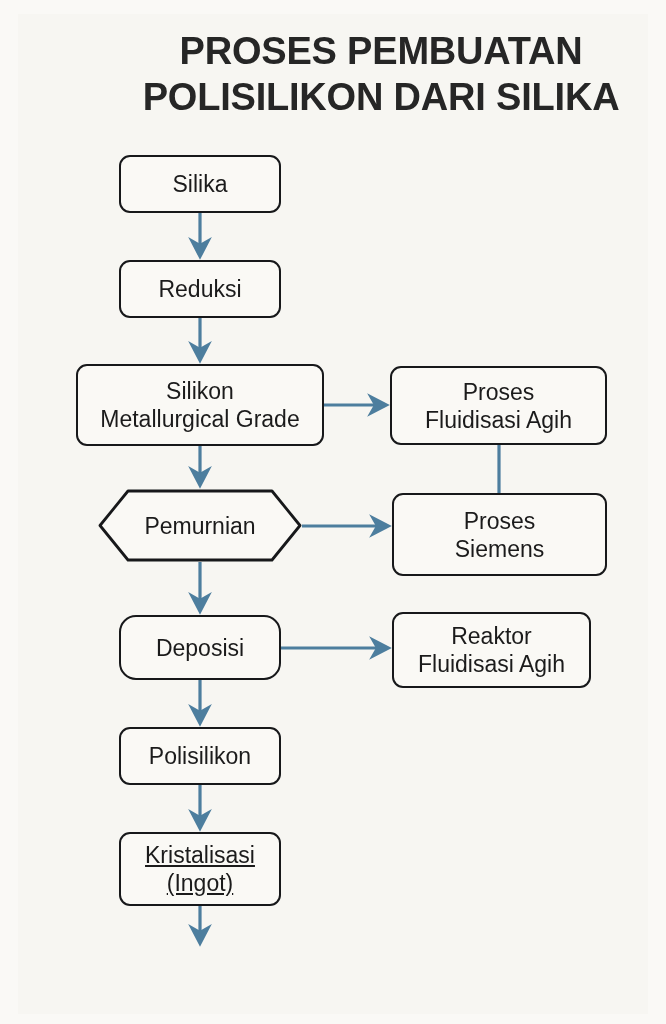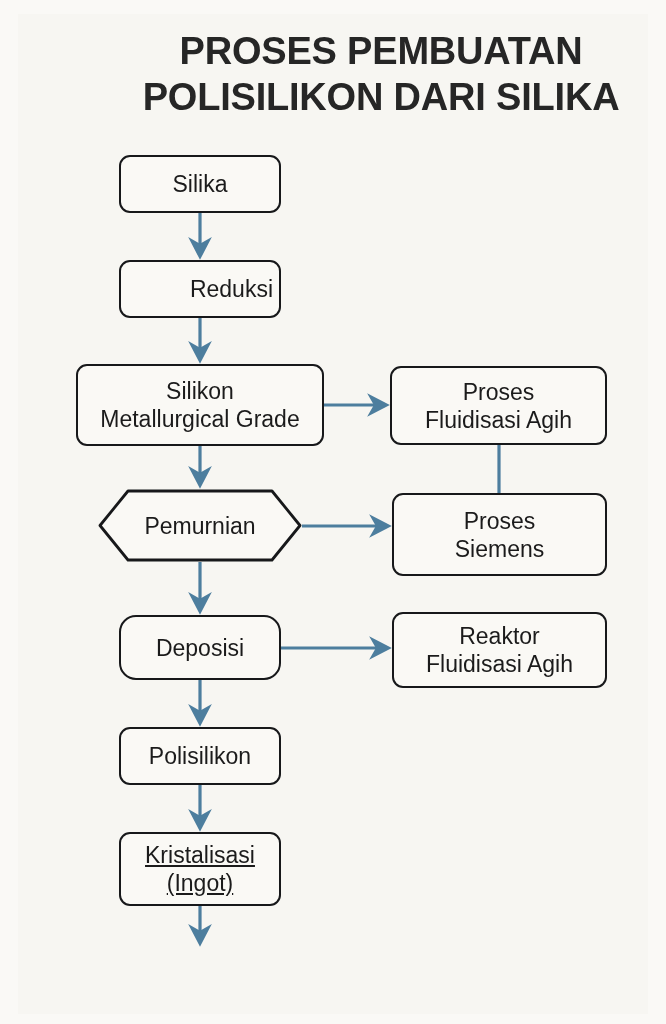--- a/index.html
+++ b/index.html
@@ -128,21 +128,21 @@
       <line x1="200" y1="785" x2="200" y2="828" marker-end="url(#ah)"></line>
 
       <line x1="200" y1="906" x2="200" y2="943" marker-end="url(#ah)"></line>
     </g>
   </svg>
 
   <div class="node box" style="left:119px; top:155px; width:162px; height:58px;">
     <span class="label">Silika</span>
   </div>
 
-  <div class="node box" style="left:119px; top:260px; width:162px; height:58px;justify-content:flex-end;">
+  <div class="node box" style="left:119px; top:260px; width:162px; height:58px;">
     <span class="label">Reduksi</span>
   </div>
 
   <div class="node hex" style="left:98px; top:489px; width:204px; height:73px;">
     <svg class="hex-svg" viewBox="0 0 204 73" preserveAspectRatio="none" xmlns="http://www.w3.org/2000/svg">
       <polygon points="30,2 174,2 202,36.5 174,71 30,71 2,36.5" fill="#faf9f5" stroke="#17181a" stroke-width="2.8" stroke-linejoin="round"></polygon>
     </svg>
     <span class="label">Pemurnian</span>
   </div>
 
@@ -168,18 +168,18 @@
   <div class="node box" style="left:390px; top:366px; width:217px; height:79px;">
     <span class="label">Proses
 Fluidisasi Agih</span>
   </div>
 
   <div class="node box" style="left:392px; top:493px; width:215px; height:83px;">
     <span class="label">Proses
 Siemens</span>
   </div>
 
-  <div class="node box" style="left:392px; top:612px; width:215px; height:76px;">
+  <div class="node box" style="left:392px; top:612px; width:199px; height:76px;">
     <span class="label">Reaktor
 Fluidisasi Agih</span>
   </div>
 
 </div>
 
 </body></html>

